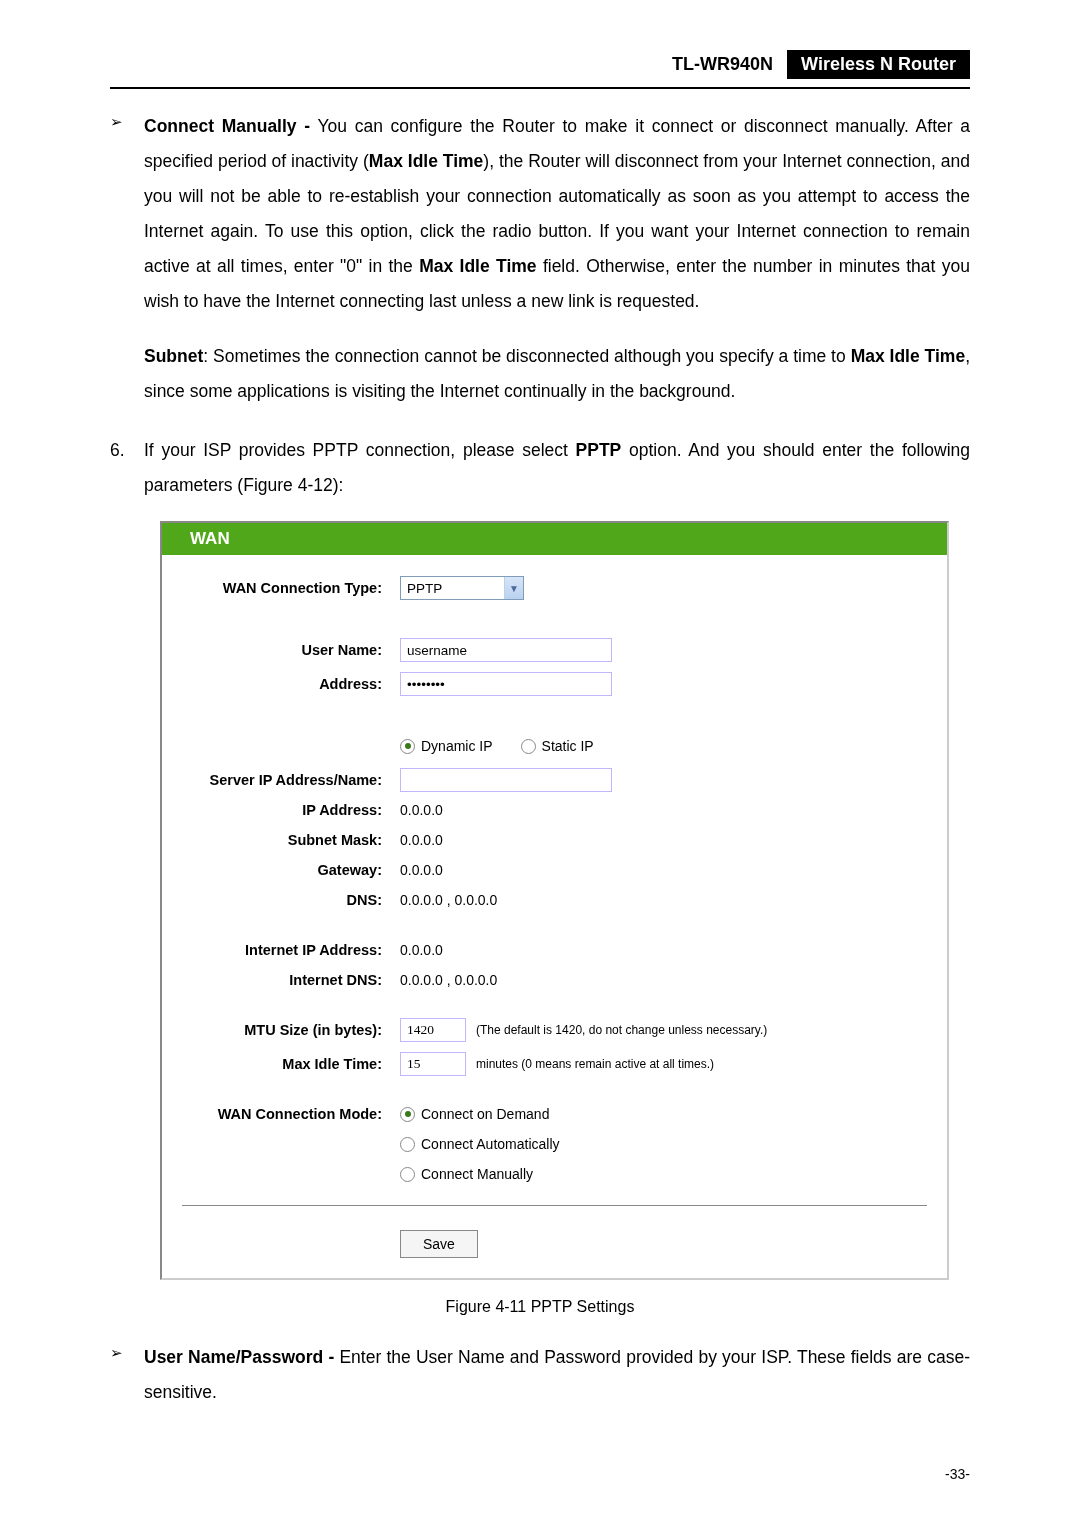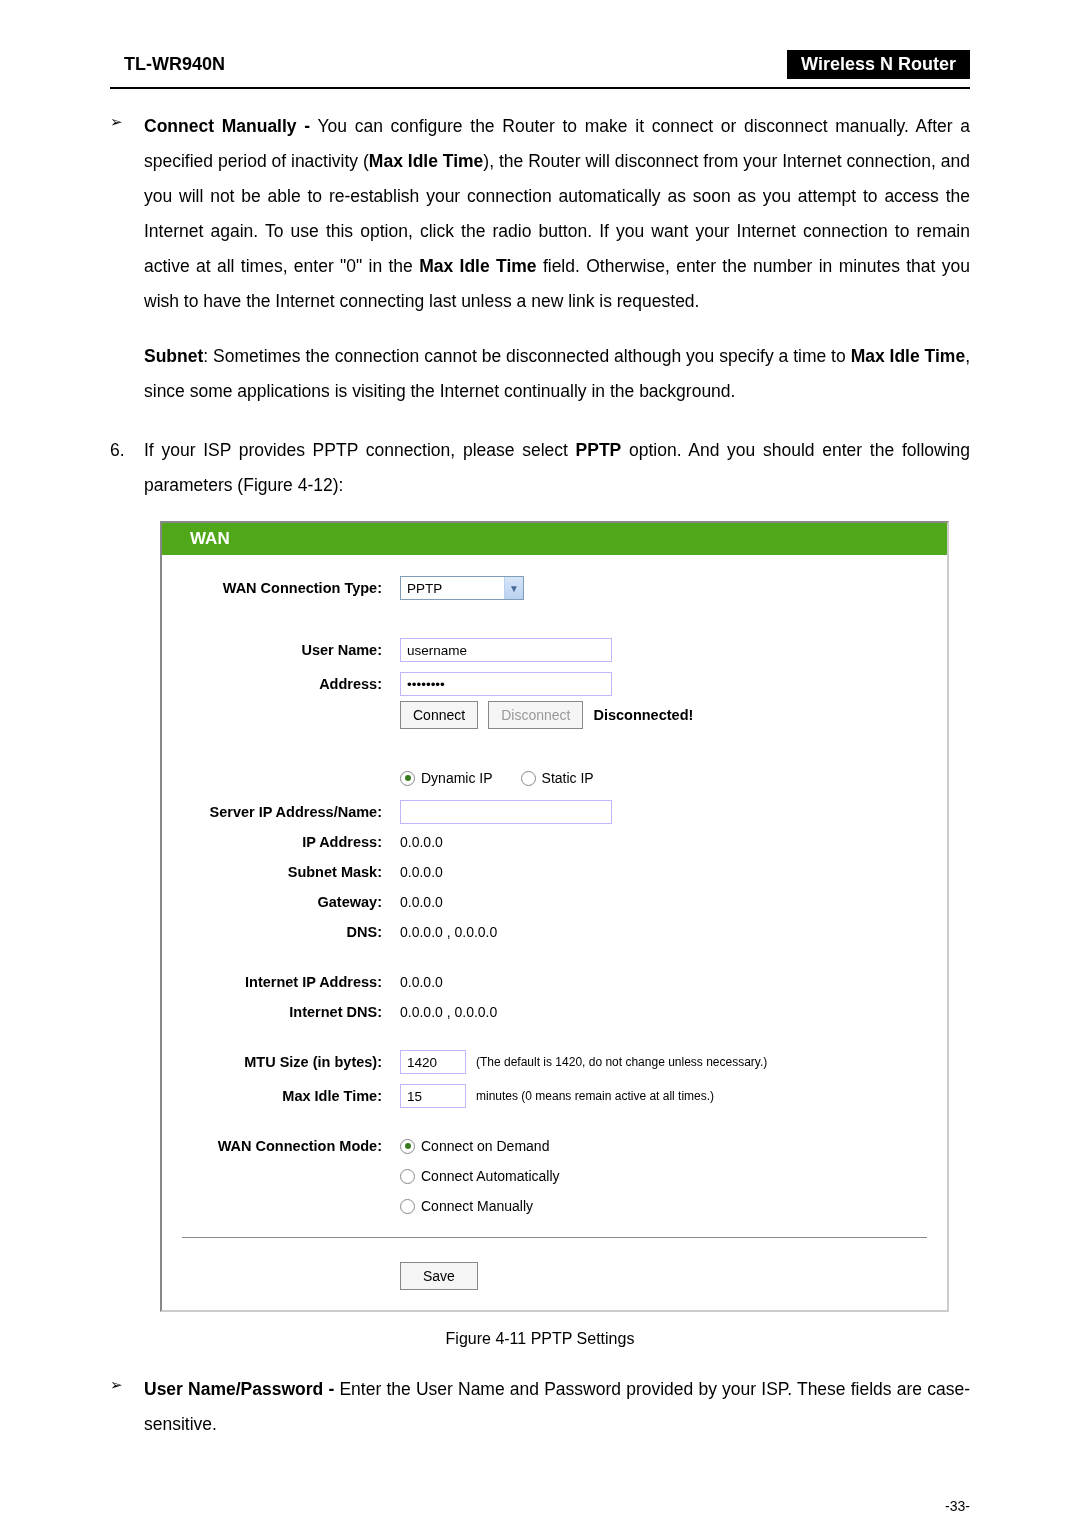--- a/index.html
+++ b/index.html
@@ -9,21 +9,21 @@
     font-size: 16px;
     color: #000;
     background: #fff;
     width: 1080px;
   }
   .page {
     padding: 50px 110px 40px 110px;
   }
   .header {
     display: flex;
-    justify-content: space-between;
+    justify-content: flex-end;
     align-items: center;
     margin-bottom: 8px;
   }
   .header-model {
     font-weight: bold;
     padding: 4px 14px;
     font-size: 18px;
   }
   .header-desc {
     background: #000;
@@ -139,21 +139,21 @@
   .text-input {
     border: 1px solid #c4b5fd;
     height: 22px;
     width: 198px;
     padding: 0 6px;
     font-size: 13.5px;
     display: inline-flex;
     align-items: center;
     background: #fff;
   }
-  .text-input.small { width: 52px; }
+  .text-input.small { width: 52px; font-family: Liberation Serif, serif; }
   .btn {
     border: 1px solid #888;
     background: #f5f5f5;
     padding: 2px 12px;
     font-size: 14px;
     height: 22px;
     display: inline-flex;
     align-items: center;
   }
   .btn.disabled { color: #999; }
@@ -261,28 +261,20 @@
         </div>
       </div>
       <div class="form-row tight">
         <div class="form-label">Address:</div>
         <div class="form-field">
           <div class="text-input">
               <span>••••••••</span>
             </div>
         </div>
       </div>
-      <div class="form-row">
-        <div class="form-label"></div>
-        <div class="form-field">
-          <span class="btn">Connect</span>
-          <span class="btn disabled">Disconnect</span>
-          <span class="status-text">Disconnected!</span>
-        </div>
-      </div>
 
       <div class="form-row spacer-above">
         <div class="form-label"></div>
         <div class="form-field">
           <span class="radio-wrap">
             <span class="radio checked"></span>
             <span>Dynamic IP</span>
           </span>
           <span class="radio-wrap">
             <span class="radio"></span>

